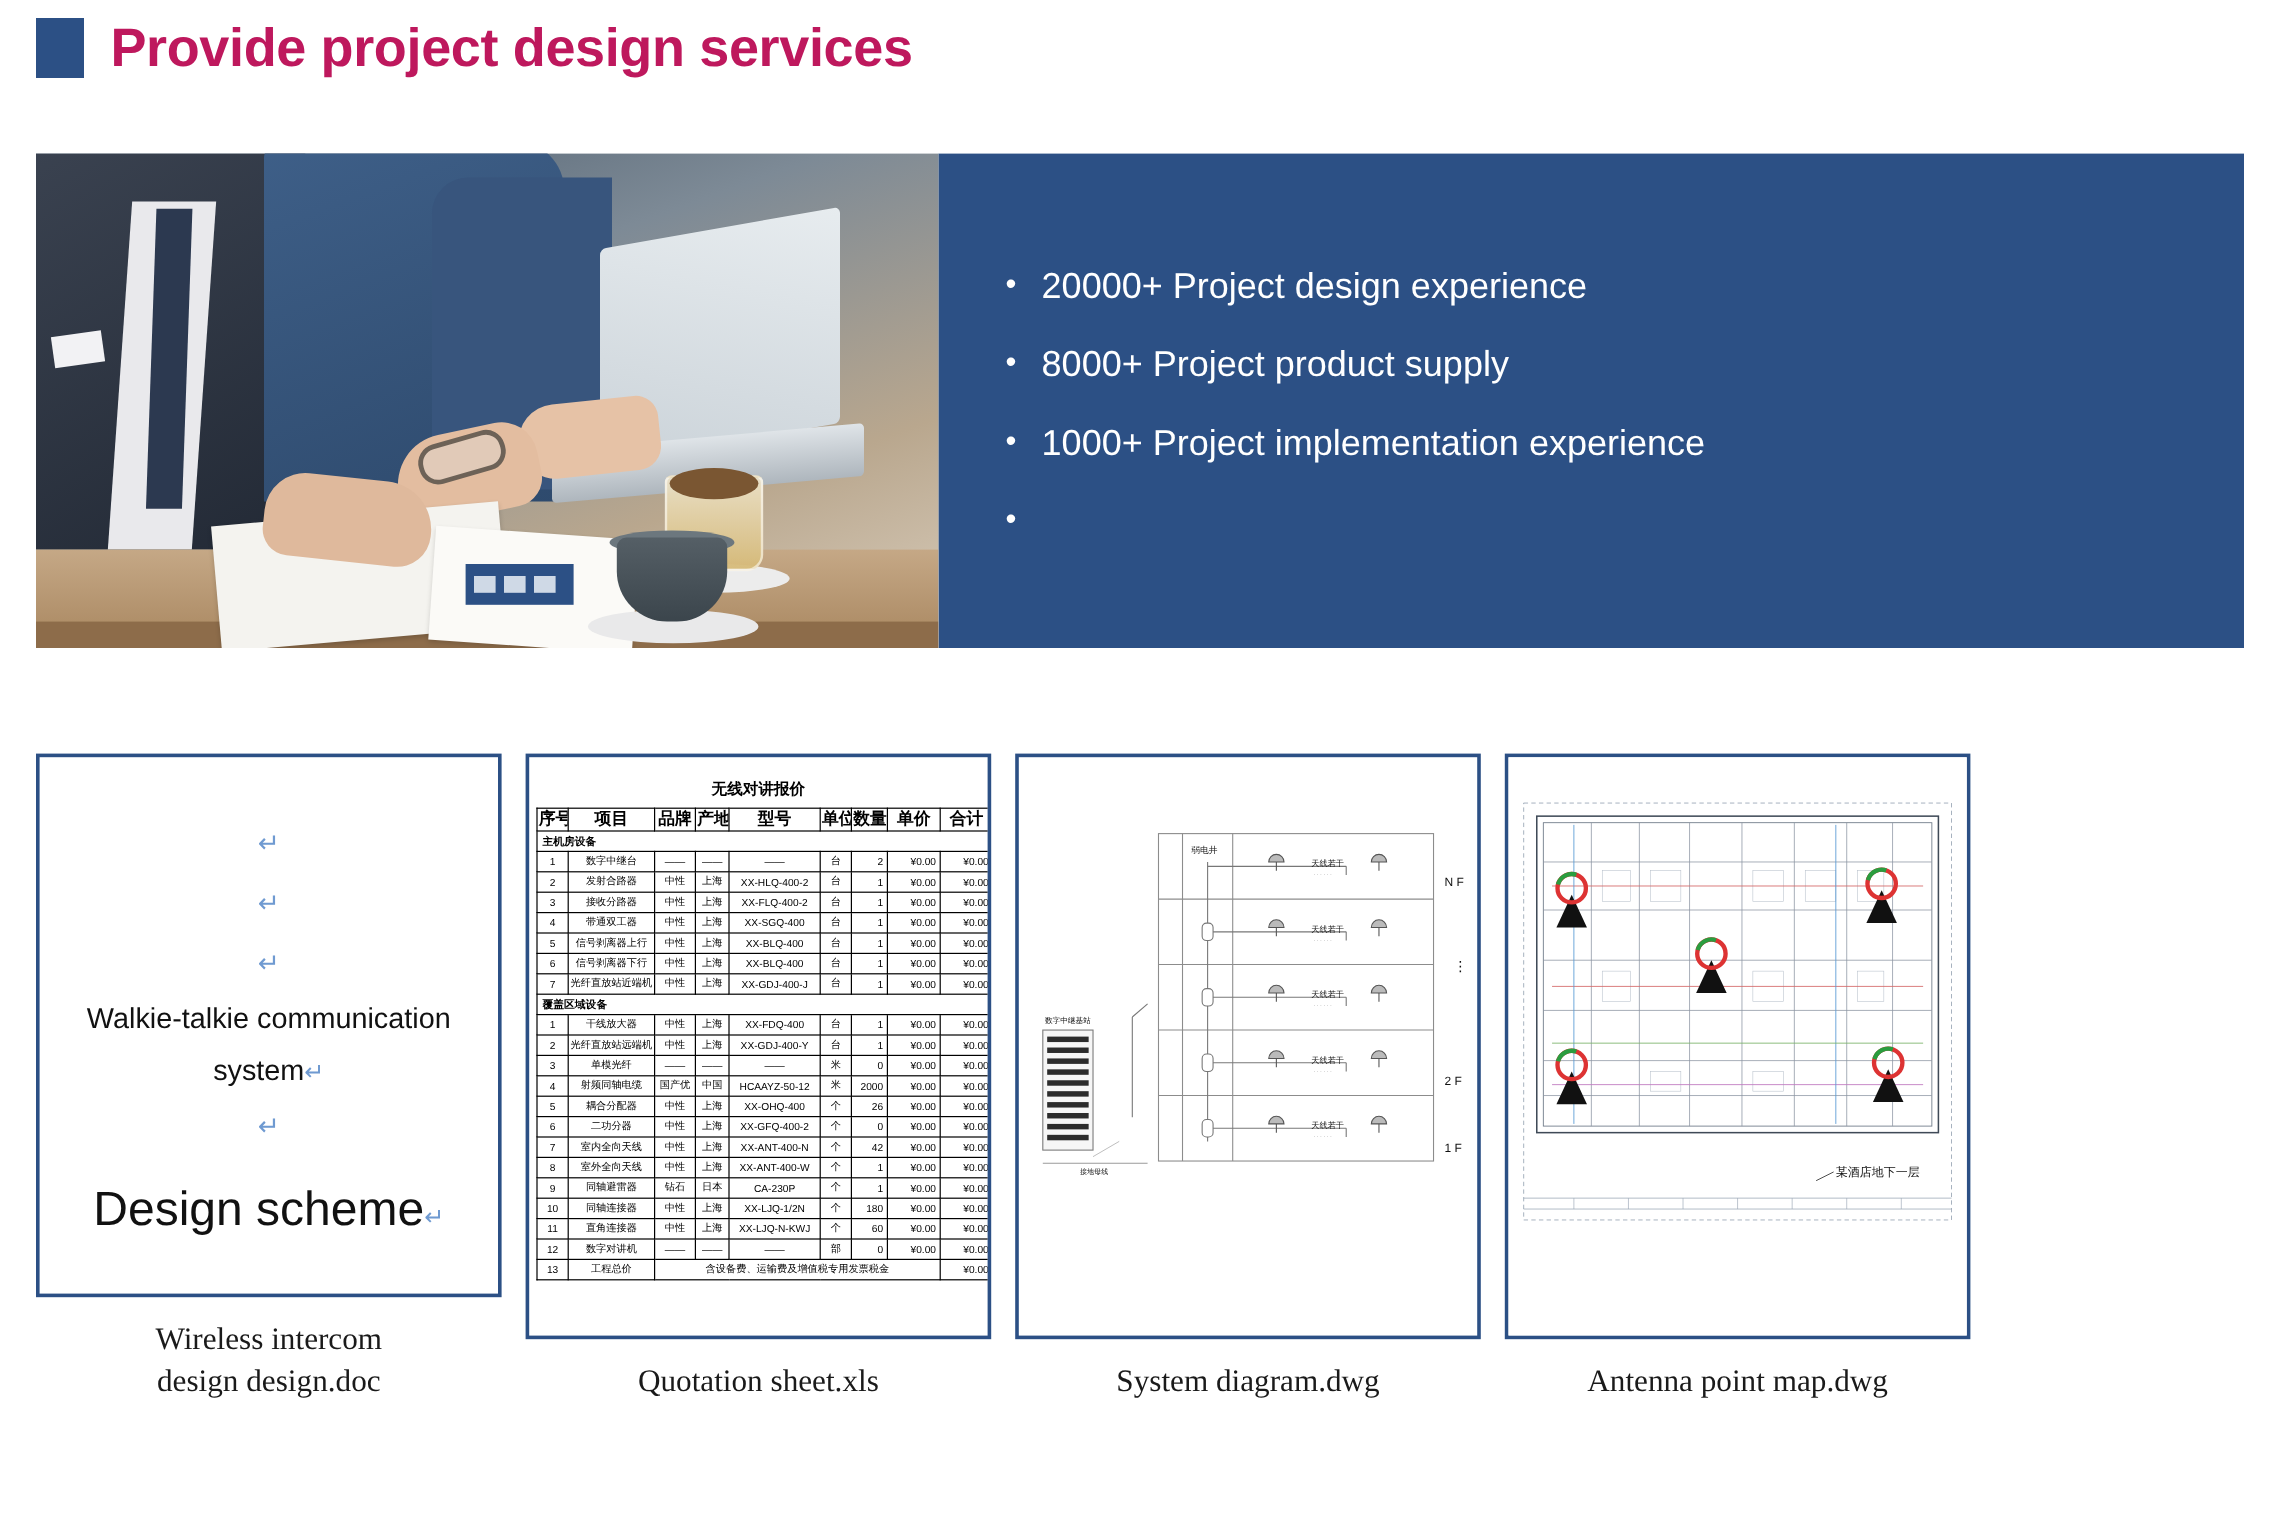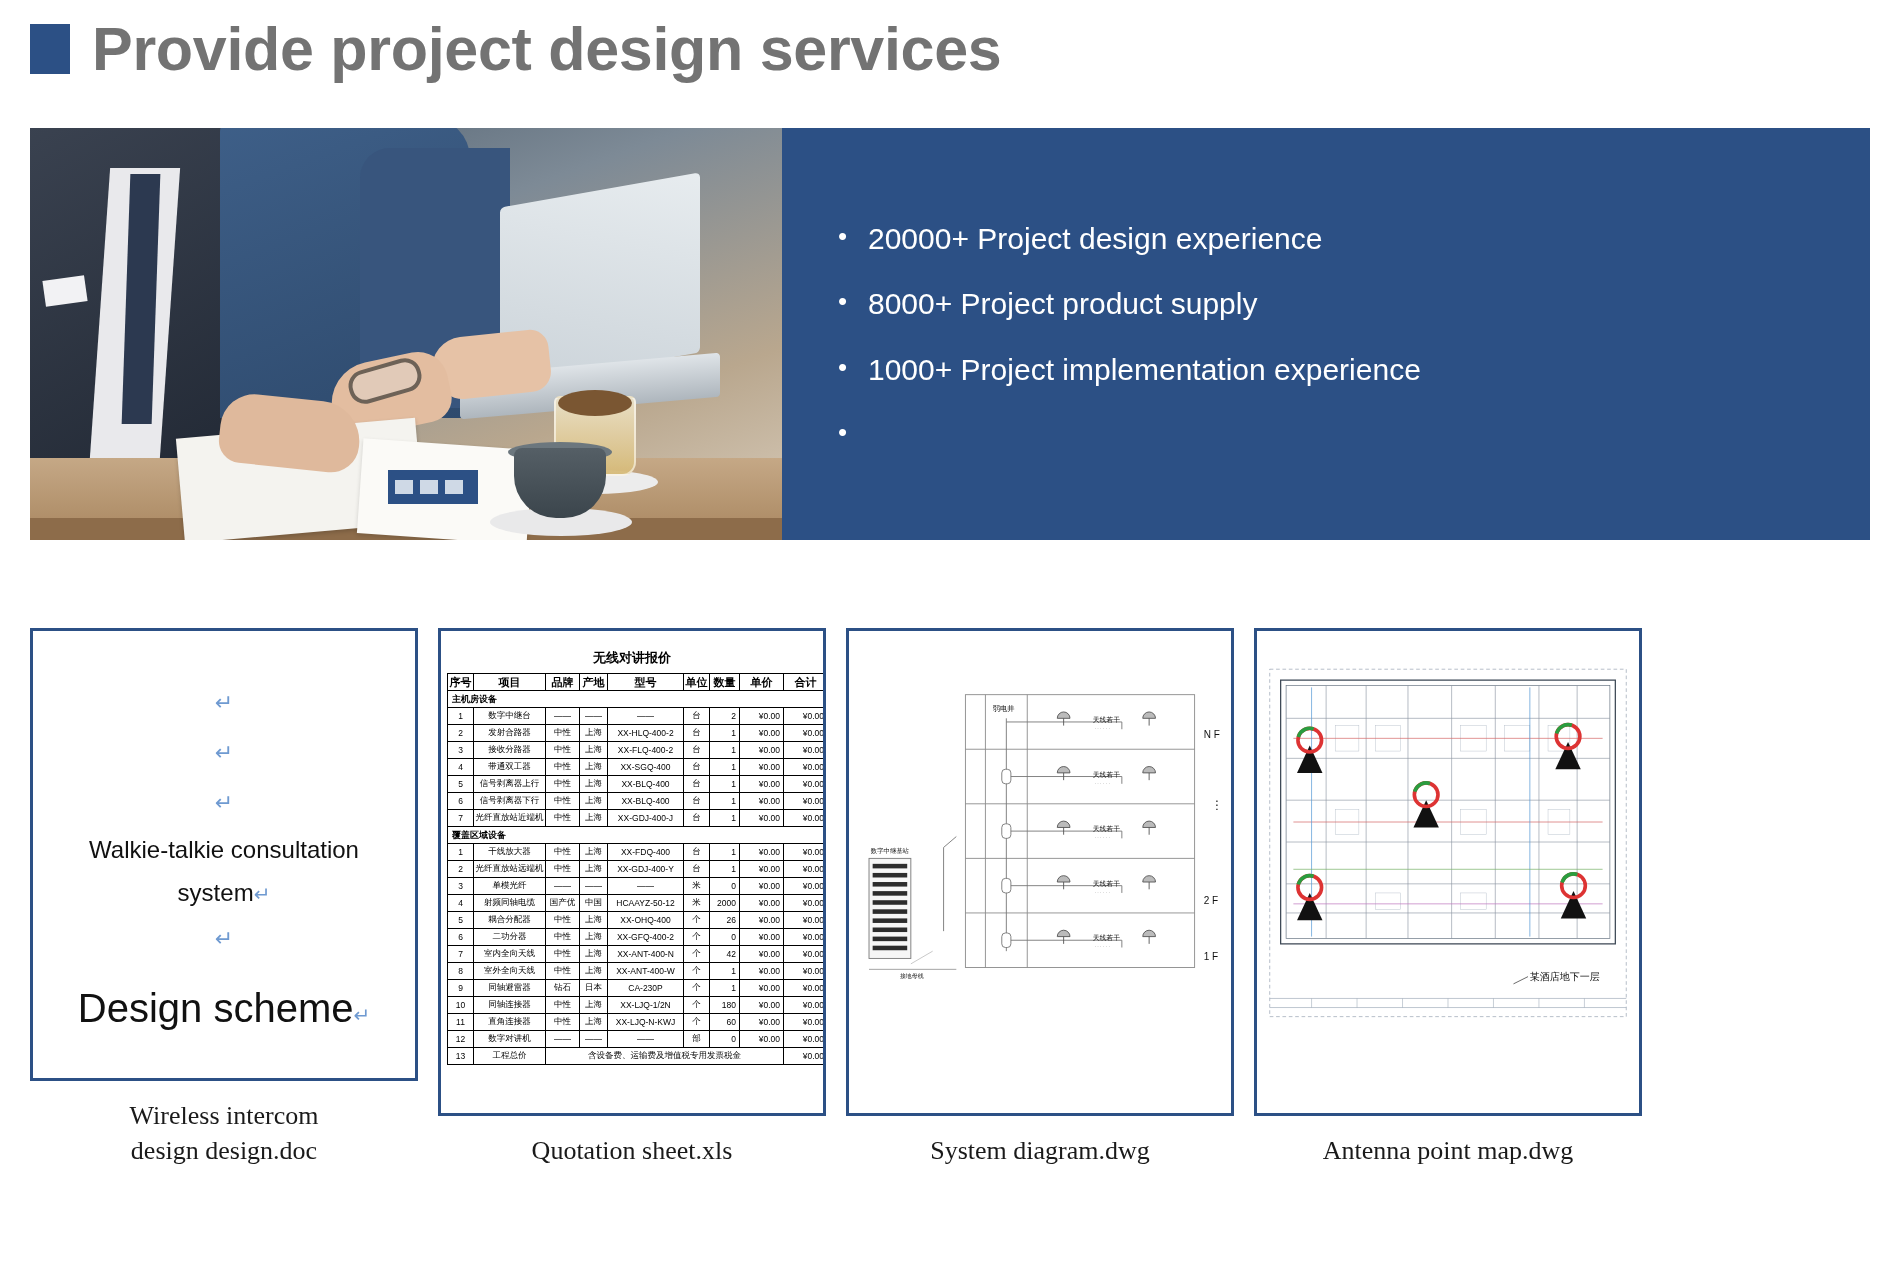--- a/index.html
+++ b/index.html
@@ -13,21 +13,21 @@
 
   
   .title-row {
     position: absolute; left: 30px; top: 14px;
     display: flex; align-items: center; gap: 22px;
   }
   .title-marker {
     width: 40px; height: 50px; background: #2c5085; flex: 0 0 auto;
   }
   .title-text {
-    font-size: 61px; font-weight: bold; color: #737373;
+    font-size: 45px; font-weight: bold; color: #be185d;
     letter-spacing: -0.3px; white-space: nowrap;
     font-family: "Liberation Sans", sans-serif;
   }
 
   
   .hero { position: absolute; left: 30px; top: 128px; width: 1840px; height: 412px; display: flex; }
   .hero-photo {
     width: 752px; height: 412px; position: relative; overflow: hidden;
     background: linear-gradient(160deg,#4a5a6a 0%, #7d8a96 35%, #b9a78e 72%, #d9cdbc 100%);
   }
@@ -99,21 +99,21 @@
   .xls { position:absolute; left:6px; top:6px; right:6px; bottom:6px; }
   .xls-title { text-align:center; font-weight:bold; font-size:13px; color:#000;
       padding: 12px 0 6px 0; font-family:"Liberation Sans", sans-serif;
       width:100%; }
   table.q { border-collapse: collapse; width: 100%; table-layout: fixed; }
   table.q td, table.q th {
       border: 1px solid #000; font-size: 8.5px; text-align: center;
       height: 17px; padding: 0 1px; color:#000; overflow:hidden; white-space:nowrap;
       font-family:"Liberation Sans", sans-serif;
   }
-  table.q th { font-weight: bold; font-size: 11px; }
+  table.q th { font-weight: bold; font-size: 14px; }
   table.q td.sect { text-align:left; font-weight:bold; padding-left:4px; font-size:9px; }
   table.q td.num { text-align:right; padding-right:3px; }
   .c0{width:26px;} .c1{width:72px;} .c2{width:34px;} .c3{width:28px;}
   .c4{width:76px;} .c5{width:26px;} .c6{width:30px;} .c7{width:44px;} .c8{width:44px;}
 
   
   .dwg { position:absolute; inset:0; }
 
   
   .plan { position:absolute; inset:0; background:#fff; }
@@ -181,21 +181,21 @@
 
   <div class="thumbs">
 
     <div class="thumb-col">
       <div class="thumb-box">
         <div class="doc-inner">
           <div class="pilcrow">↵</div>
           <div class="pilcrow">↵</div>
           <div class="pilcrow">↵</div>
           <div class="doc-h1">
-            <span>Walkie-talkie consultation</span><br>
+            <span>Walkie-talkie communication</span><br>
             <span>system</span><span class="pmark">↵</span>
           </div>
           <div class="pilcrow">↵</div>
           <div class="doc-h2">
             <span>Design scheme</span><span class="pmark">↵</span>
           </div>
         </div>
       </div>
       <div class="caption">
         <span>Wireless intercom</span><br>

